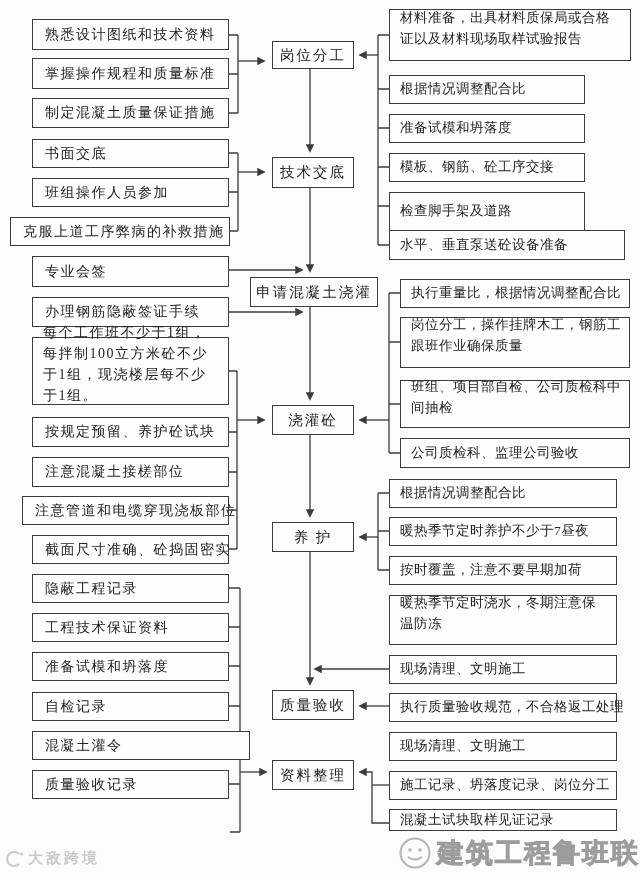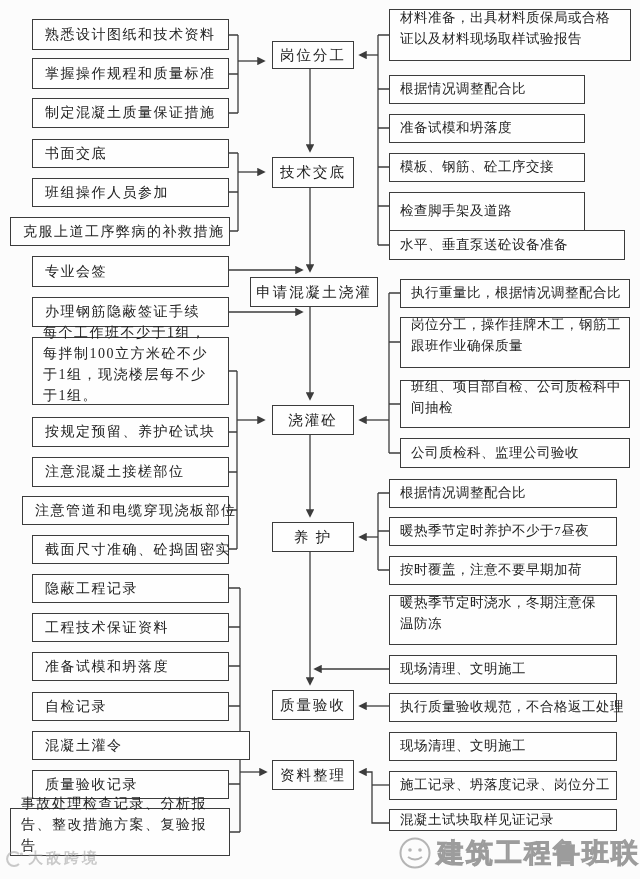--- a/index.html
+++ b/index.html
@@ -98,21 +98,20 @@
   <div class="bx" style="left:32px;top:417px;width:197px;height:30px">按规定预留、养护砼试块</div>
   <div class="bx" style="left:32px;top:457px;width:197px;height:30px">注意混凝土接槎部位</div>
   <div class="bx" style="left:22px;top:496px;width:207px;height:29px">注意管道和电缆穿现浇板部位</div>
   <div class="bx" style="left:32px;top:535px;width:197px;height:29px">截面尺寸准确、砼捣固密实</div>
   <div class="bx" style="left:32px;top:574px;width:197px;height:29px">隐蔽工程记录</div>
   <div class="bx" style="left:32px;top:613px;width:197px;height:29px">工程技术保证资料</div>
   <div class="bx" style="left:32px;top:652px;width:197px;height:29px">准备试模和坍落度</div>
   <div class="bx" style="left:32px;top:692px;width:197px;height:29px">自检记录</div>
   <div class="bx" style="left:32px;top:731px;width:218px;height:29px">混凝土灌令</div>
   <div class="bx" style="left:32px;top:770px;width:197px;height:29px">质量验收记录</div>
-  <div class="bx ml" style="left:10px;top:808px;width:220px;height:48px">事故处理检查记录、分析报告、整改措施方案、复验报告</div>
 
   <div class="bx r ml" style="left:389px;top:9px;width:242px;height:52px">材料准备，出具材料质保局或合格证以及材料现场取样试验报告</div>
   <div class="bx r" style="left:389px;top:75px;width:196px;height:29px">根据情况调整配合比</div>
   <div class="bx r" style="left:389px;top:114px;width:196px;height:29px">准备试模和坍落度</div>
   <div class="bx r" style="left:389px;top:153px;width:196px;height:29px">模板、钢筋、砼工序交接</div>
   <div class="bx r" style="left:389px;top:192px;width:196px;height:39px">检查脚手架及道路</div>
   <div class="bx r" style="left:389px;top:230px;width:236px;height:30px">水平、垂直泵送砼设备准备</div>
   <div class="bx r" style="left:400px;top:279px;width:230px;height:29px">执行重量比，根据情况调整配合比</div>
   <div class="bx r ml" style="left:400px;top:317px;width:230px;height:51px">岗位分工，操作挂牌木工，钢筋工跟班作业确保质量</div>
   <div class="bx r ml" style="left:400px;top:380px;width:230px;height:48px">班组、项目部自检、公司质检科中间抽检</div>

